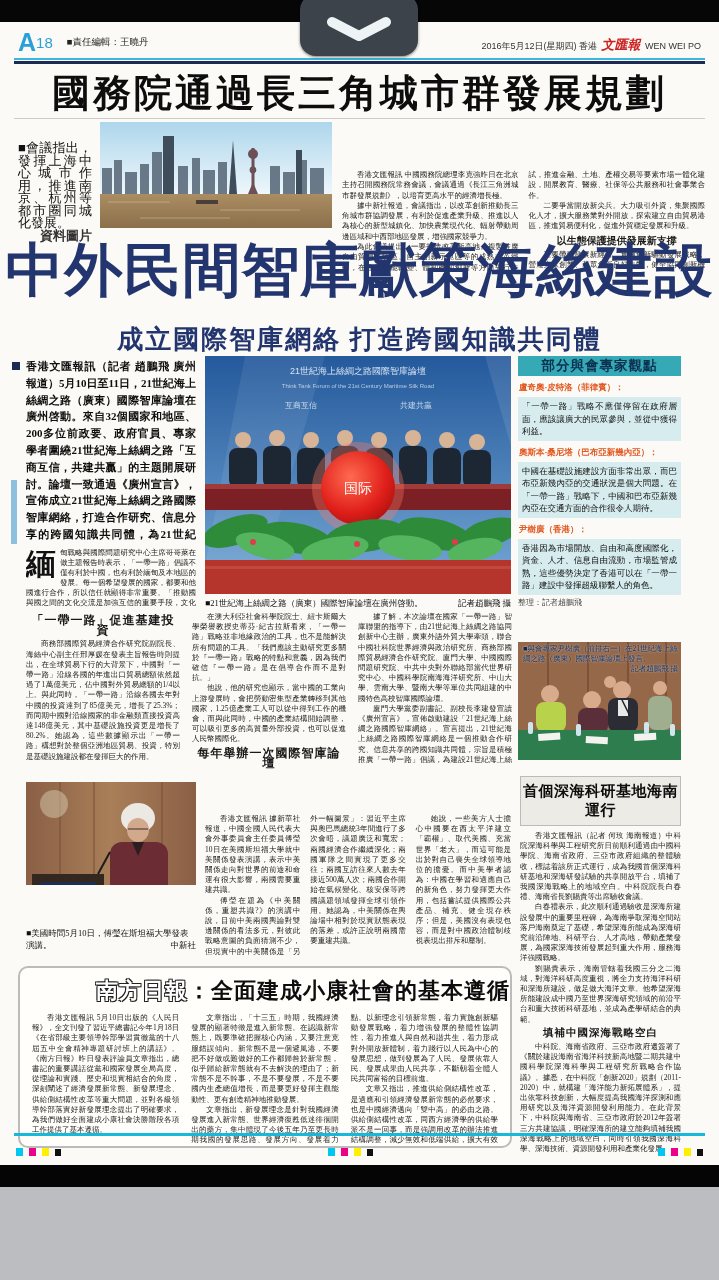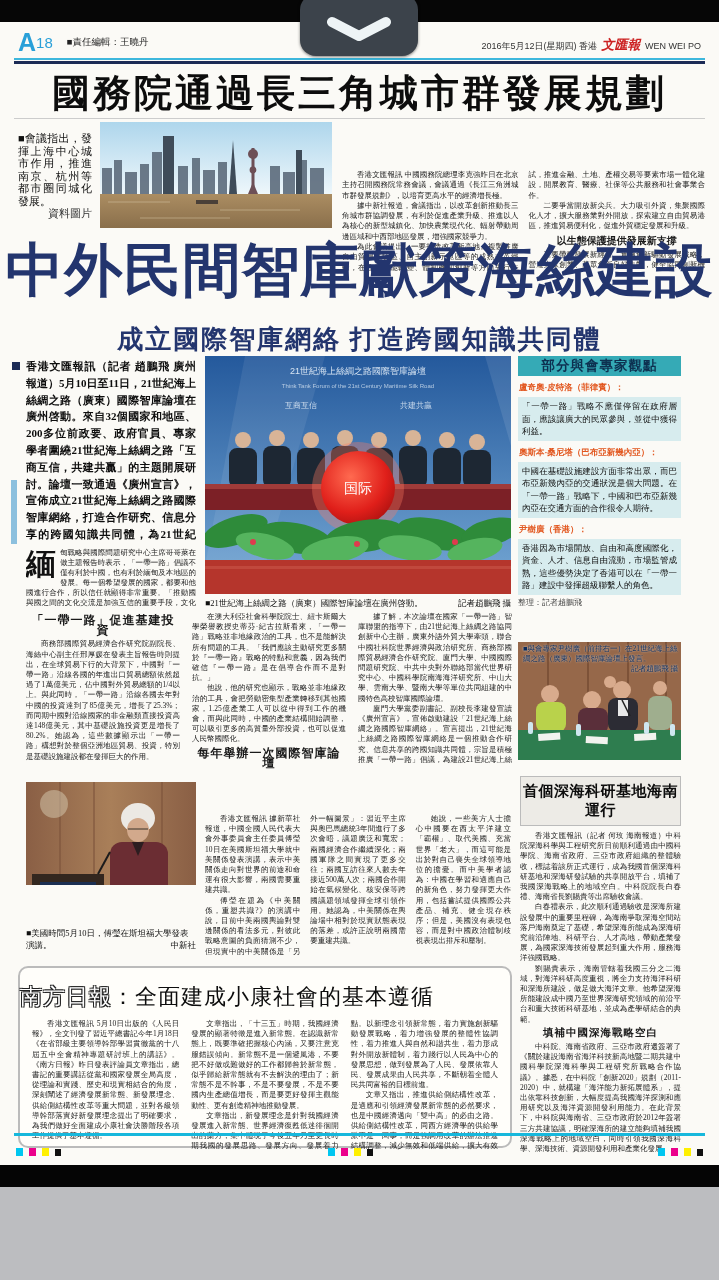--- a/index.html
+++ b/index.html
@@ -22,22 +22,22 @@
   .mast-right{position:absolute;right:0;top:8px;font-size:9px;color:#333;font-family:"Liberation Sans",sans-serif;}
   .brand{color:#c22;font-weight:bold;font-size:13px;font-style:italic;margin:0 2px;}
   .rule-cyan{position:absolute;left:14px;right:14px;top:36px;height:2px;background:#3db7dc;}
   .rule-navy{position:absolute;left:14px;right:14px;top:39px;height:2.5px;background:#1c2b56;}
 
   
   .h1{position:absolute;left:0;top:46px;width:719px;text-align:center;font-size:38px;font-weight:bold;
       color:#0d0d0d;letter-spacing:3px;}
   .rule-thin{position:absolute;left:14px;right:14px;top:96px;height:1px;background:#ccc;}
   .ts{position:absolute;left:14px;top:100px;width:691px;height:106px;}
-  .ts-cap{position:absolute;left:4px;top:10px;width:74px;font-size:11px;line-height:12.5px;color:#111;text-align:justify;}
-  .ts-credit{text-align:right;color:#333;}
+  .ts-cap{position:absolute;left:4px;top:20px;width:74px;font-size:13px;line-height:12.5px;color:#111;text-align:justify;}
+  .ts-credit{text-align:right;color:#333;font-weight:bold;}
   .ts-photo{position:absolute;left:86px;top:0;width:232px;height:106px;overflow:hidden;}
   .ts-text{position:absolute;left:328px;top:0;width:363px;height:106px;column-count:2;column-gap:10px;
            font-size:7.5px;line-height:10.3px;text-align:justify;overflow:hidden;margin-top:48px;}
   .ts-text p{margin:0;text-indent:2em;}
   .ts-sub{font-size:10px;font-weight:bold;text-align:center;margin:4px 0;}
 
   
   .bigh{position:absolute;left:0;top:206px;width:719px;text-align:center;color:#23356e;
         font-size:58px;font-weight:900;letter-spacing:1px;line-height:86px;}
   .deck{position:absolute;left:0;top:300px;width:719px;text-align:center;color:#23356e;
@@ -85,21 +85,21 @@
   
   .sh{position:absolute;left:520px;top:754px;width:161px;}
   .sh-head{background:#edebe6;border:1px solid #bbb;text-align:center;font-size:15px;font-weight:bold;
            padding:5px 0;letter-spacing:.5px;color:#0d0d0d;}
   .sh-body{font-size:7.5px;line-height:10.2px;text-align:justify;margin-top:5px;height:336px;overflow:hidden;}
   .sh-body h4{font-size:10.5px;}
 
   
   .nf{position:absolute;left:18px;top:944px;width:494px;height:182px;border:2px solid #bbb;
       border-radius:10px;background:#fffefa;box-sizing:border-box;}
-  .nf-head{text-align:left;font-size:22px;font-weight:normal;margin-top:14px;letter-spacing:1px;color:#0d0d0d;}
+  .nf-head{text-align:right;font-size:22px;font-weight:bold;margin-top:8px;letter-spacing:1px;color:#0d0d0d;}
   .nf-outline{color:#fff;text-shadow:-1px -1px 0 #222,1px -1px 0 #222,-1px 1px 0 #222,1px 1px 0 #222;}
   .nf-cols{margin:7px 12px 0;column-count:3;column-gap:12px;font-size:7.5px;line-height:10.2px;
            text-align:justify;height:135px;overflow:hidden;}
 
   
   .bot-rule{position:absolute;left:14px;right:14px;top:1111px;height:3px;background:#17b8dc;}
   .cmyk{position:absolute;top:1126px;display:flex;gap:6px;}
   .cmyk i{display:block;width:7px;height:8px;}
   .cmyk .c{background:#00c6f0;} .cmyk .m{background:#eb008b;} .cmyk .y{background:#fff000;}
   .cmyk .k{background:#101010;width:6px;height:7px;margin-top:1px;}
@@ -331,21 +331,21 @@
         <line x1="104" y1="58" x2="112" y2="74" stroke="#222" stroke-width="1.5"></line>
       </svg>
       <div class="sb-photo-cap">■與會專家尹樹廣（前排右一）在21世紀海上絲綢之路（廣東）國際智庫論壇上發言。</div>
       <div class="sb-photo-credit">記者趙鵬飛 攝</div>
     </div>
 
     <div class="b3">
       <h4>「一帶一路」促進基建投資</h4>
       <p>商務部國際貿易經濟合作研究院副院長、海絲中心副主任邢厚媛在發表主旨報告時則提出，在全球貿易下行的大背景下，中國對「一帶一路」沿線各國的年進出口貿易總額依然超過了1萬億美元，佔中國對外貿易總額的1/4以上。與此同時，「一帶一路」沿線各國去年對中國的投資達到了85億美元，增長了25.3%；而同期中國對沿線國家的非金融類直接投資高達148億美元，其中基礎設施投資更是增長了80.2%。她認為，這些數據顯示出「一帶一路」構想對於整個亞洲地區貿易、投資，特別是基礎設施建設都在發揮巨大的作用。</p>
       <p>在澳大利亞社會科學院院士、紐卡斯爾大學榮譽教授史蒂芬·紀古拉斯看來，「一帶一路」戰略並非地緣政治的工具，也不是能解決所有問題的工具。「我們應該主動研究更多關於『一帶一路』戰略的特點和意義，因為我們確信『一帶一路』是在倡導合作而不是對抗。」</p>
-      <p>他說，他的研究也顯示，戰略並非地緣政治的工具，會把勞動密集型產業轉移到其他國家，1.25億產業工人可以從中得到工作的機會，而與此同時，中國的產業結構開始調整，可以吸引更多的高質量外部投資，也可以促進人民幣國際化。</p>
+      <p>他說，他的研究也顯示，當中國的工業向上游發展時，會把勞動密集型產業轉移到其他國家，1.25億產業工人可以從中得到工作的機會，而與此同時，中國的產業結構開始調整，可以吸引更多的高質量外部投資，也可以促進人民幣國際化。</p>
       <h4>每年舉辦一次國際智庫論壇</h4>
       <p>據了解，本次論壇在國家「一帶一路」智庫聯盟的指導下，由21世紀海上絲綢之路協同創新中心主辦，廣東外語外貿大學牽頭，聯合中國社科院世界經濟與政治研究所、商務部國際貿易經濟合作研究院、廈門大學、中國國際問題研究院、中共中央對外聯絡部當代世界研究中心、中國科學院南海海洋研究所、中山大學、雲南大學、暨南大學等單位共同組建的中國特色高校智庫國際論壇。</p>
       <p>廈門大學黨委副書記、副校長李建發宣讀《廣州宣言》，宣佈啟動建設「21世紀海上絲綢之路國際智庫網絡」。宣言提出，21世紀海上絲綢之路國際智庫網絡是一個推動合作研究、信息共享的跨國知識共同體，宗旨是積極推廣「一帶一路」倡議，為建設21世紀海上絲綢之路提供政策研究和智力支持。智庫網絡原則上每年舉辦一次國際智庫論壇。</p>
     </div>
 
     <div class="fy-photo">
       <svg width="170" height="142" viewBox="0 0 170 142">
         <defs>
           <linearGradient id="wood" x1="0" y1="0" x2="1" y2="0">
             <stop offset="0" stop-color="#8a5f45"></stop>

